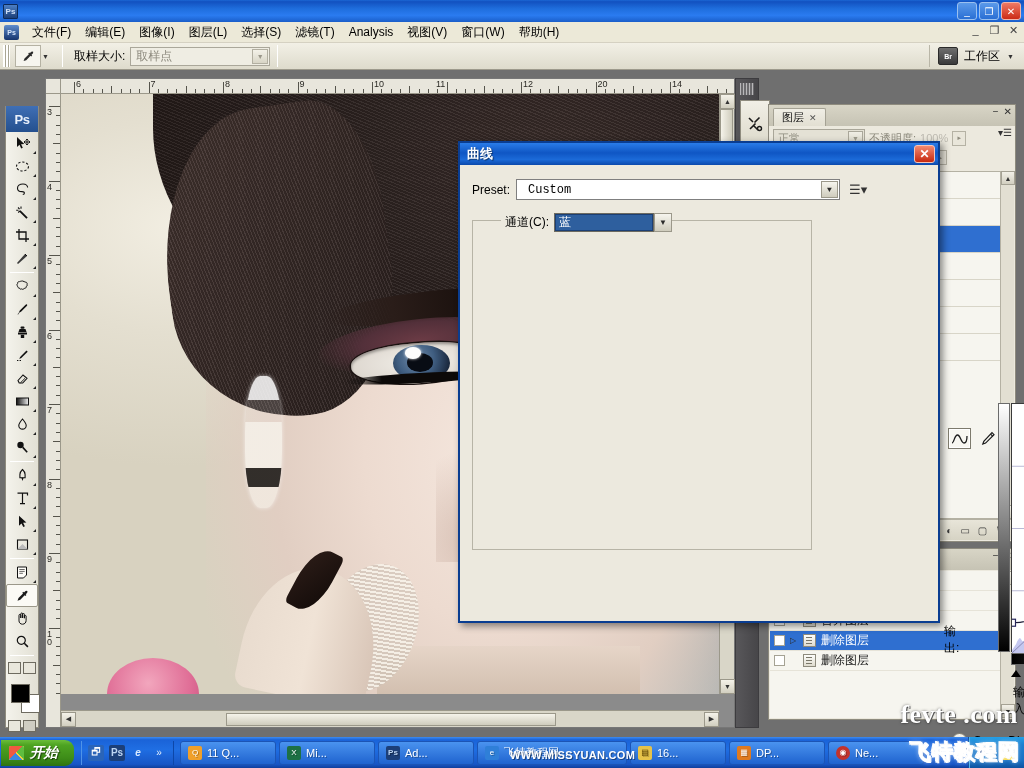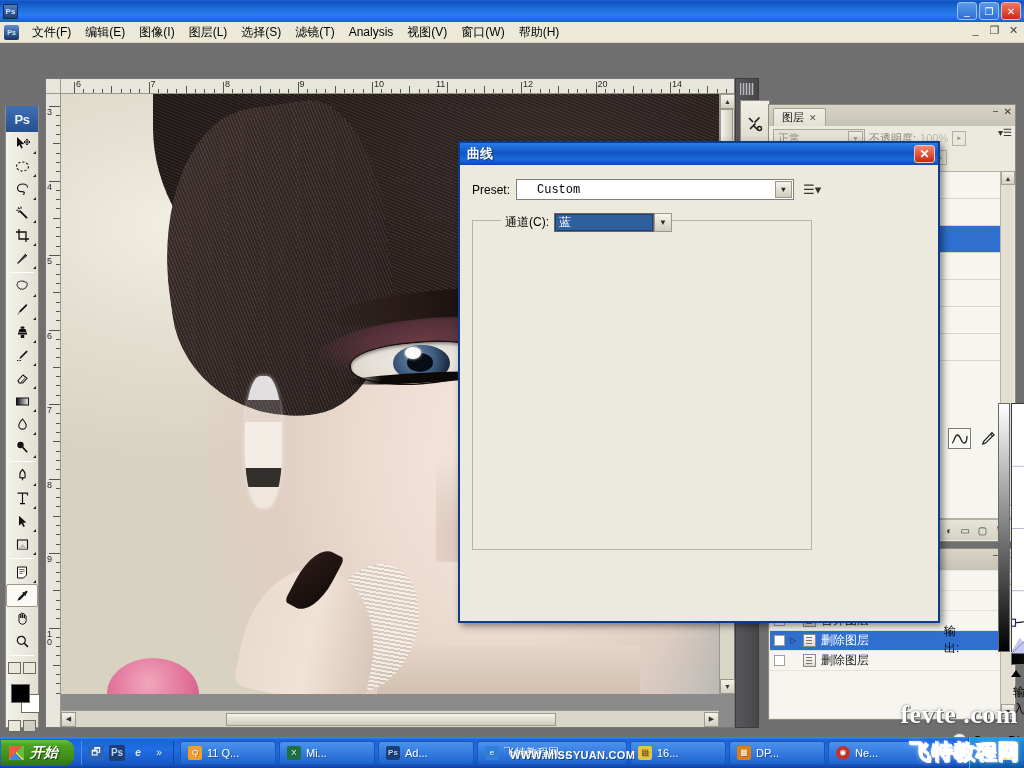--- a/index.html
+++ b/index.html
@@ -282,22 +282,22 @@
      display:flex; align-items:center; padding-left:7px; }
   .dlg-title span { color:#fff; font-size:13px; font-weight:bold; text-shadow:1px 1px 1px rgba(0,0,0,.5); }
   .dlg-close { position:absolute; right:3px; top:2px; width:21px; height:18px;
      background:linear-gradient(to bottom,#f38a70,#c6280f); border:1px solid #f7c4b6;
      border-radius:3px; color:#fff; font-size:12px; font-weight:bold;
      display:flex; align-items:center; justify-content:center; }
   .dlg-body { position:relative; width:100%; height:460px; }
 
   .preset-row { position:absolute; left:12px; top:14px; display:flex; align-items:center; gap:6px; }
   .preset-lbl { font-size:12px; color:#000; }
-  .preset-sel { width:278px; height:21px; background:#fff; border:1px solid #7f7f7f;
-     display:flex; align-items:center; padding-left:20px; font-size:12px; color:#000;
+  .preset-sel { width:324px; height:21px; background:#fff; border:1px solid #7f7f7f;
+     display:flex; align-items:center; padding-left:11px; font-size:12px; color:#000;
      font-family:"Liberation Mono", monospace; position:relative; }
   .preset-sel .arr { position:absolute; right:1px; top:1px; width:17px; height:17px;
      background:linear-gradient(to bottom,#f6f5ee,#cfccbd); border:1px solid #9b988a;
      display:flex;align-items:center;justify-content:center; font-size:8px; color:#2a2a2a; }
   .preset-menu { font-size:13px; color:#333; margin-left:3px; }
 
   .chan-row { position:absolute; left:45px; top:48px; display:flex; align-items:center; gap:5px; }
   .chan-lbl { font-size:12px; color:#000; }
   .chan-sel { width:100px; height:19px; background:#2e5f9e; border:1px solid #6c6a60;
      display:flex; align-items:center; padding-left:4px; font-size:12px; color:#fff;
@@ -415,20 +415,41 @@
     <div class="menu-item">视图(V)</div>
     <div class="menu-item">窗口(W)</div>
     <div class="menu-item">帮助(H)</div>
     <div class="doc-btns">
       <span>_</span>
       <span>❐</span>
       <span>✕</span>
     </div>
   </div>
 
+  <div class="optionsbar">
+    <div class="grip"></div>
+    <div class="opt-tool">
+      <svg width="15" height="15" viewBox="0 0 15 15">
+          <path d="M11.5 2.2c.9.9.9 1.9.1 2.6l-1.1 1 .7.7-1 1-.7-.7-4.3 4.4-2.6.9.9-2.6 4.4-4.3-.7-.7 1-1 .7.7 1-1.1c.7-.8 1.7-.8 2.6.1z" fill="#2a2a2a"></path>
+        </svg>
+    </div>
+    <div class="opt-caret">▼</div>
+    <div class="opt-sep"></div>
+    <div class="opt-label">取样大小:</div>
+    <div class="opt-select">
+      <span>取样点</span>
+      <span class="arrow">▼</span>
+    </div>
+    <div class="opt-sep"></div>
+    <div class="ws-area">
+      <div class="br-icon">Br</div>
+      <div class="ws-label">工作区</div>
+      <div class="opt-caret">▼</div>
+    </div>
+  </div>
 
   <div class="toolbox">
     <div class="tb-head">
       <span class="psl">Ps</span>
     </div>
     <div class="tool">
       <svg width="15" height="15" viewBox="0 0 15 15">
           <path d="M2 1 L2 11 L4.5 8.8 L6.2 12.5 L7.8 11.8 L6.1 8.2 L9.3 8z" fill="#111"></path>
           <path d="M12 3v6M9 6h6M12 3l-1.3 1.3M12 3l1.3 1.3M12 9l-1.3-1.3M12 9l1.3-1.3M9 6l1.3-1.3M9 6l1.3 1.3M15 6l-1.3-1.3M15 6l-1.3 1.3" stroke="#111" stroke-width=".9" fill="none"></path>
         </svg>

